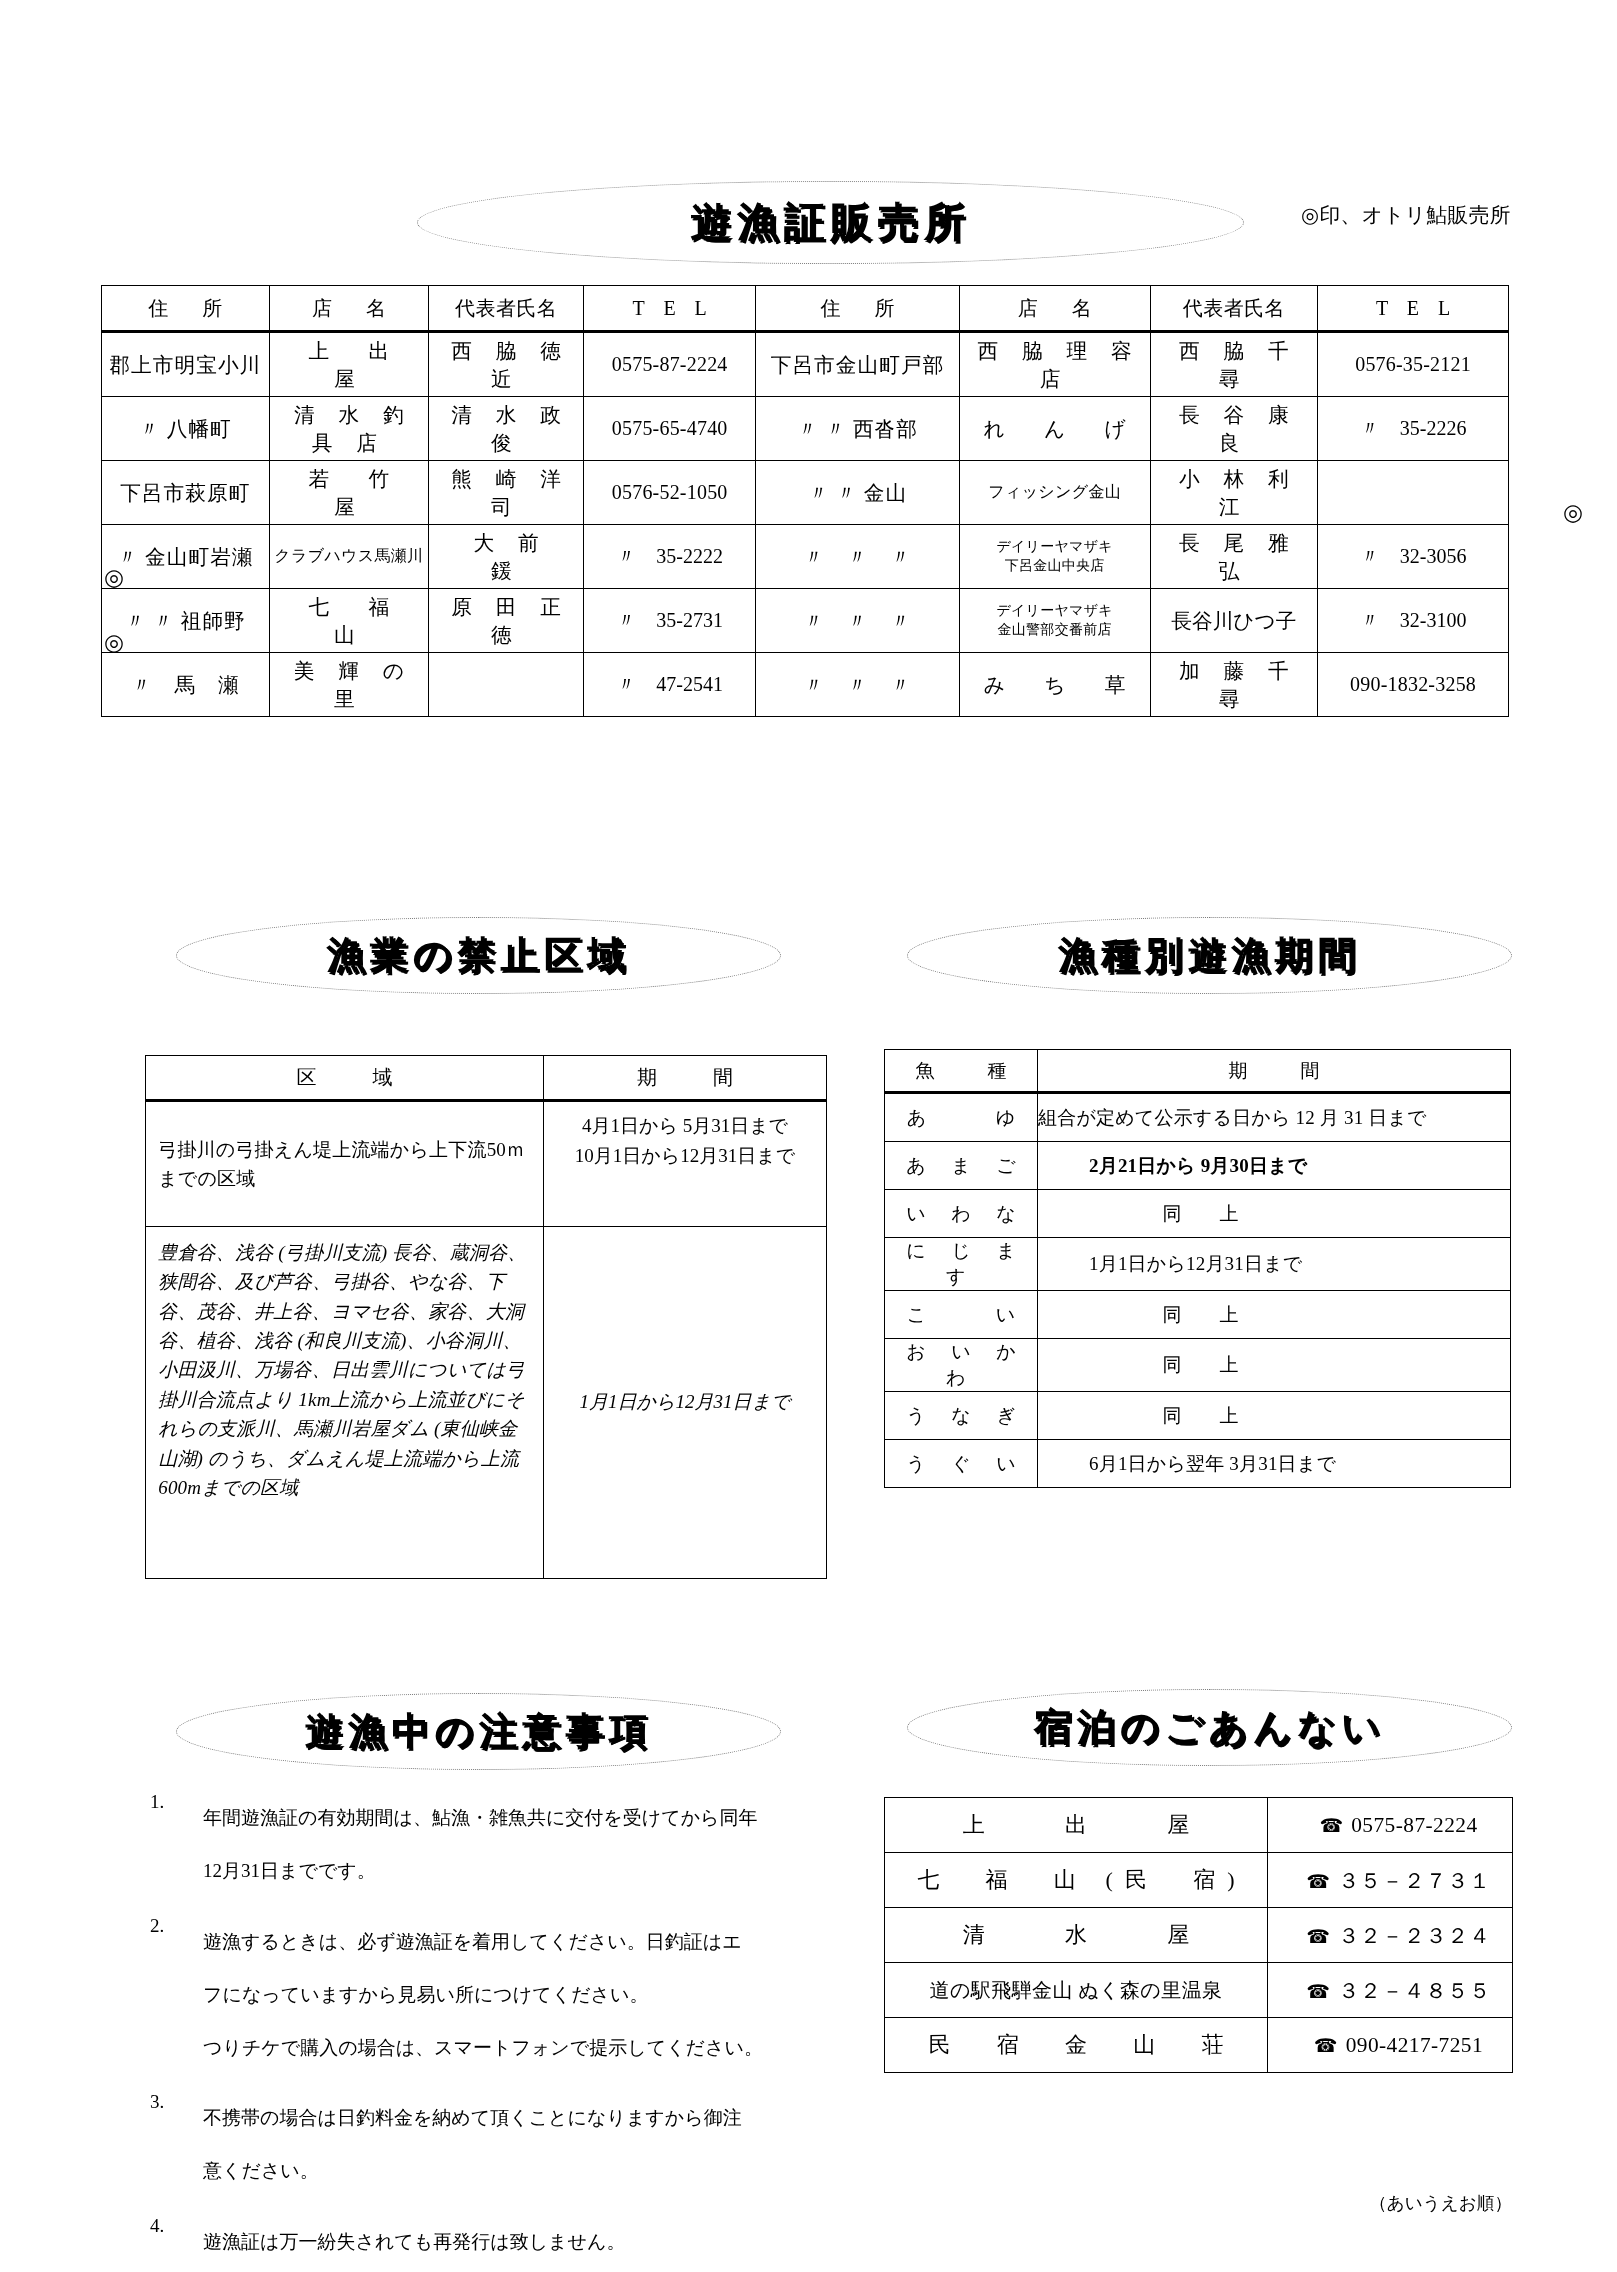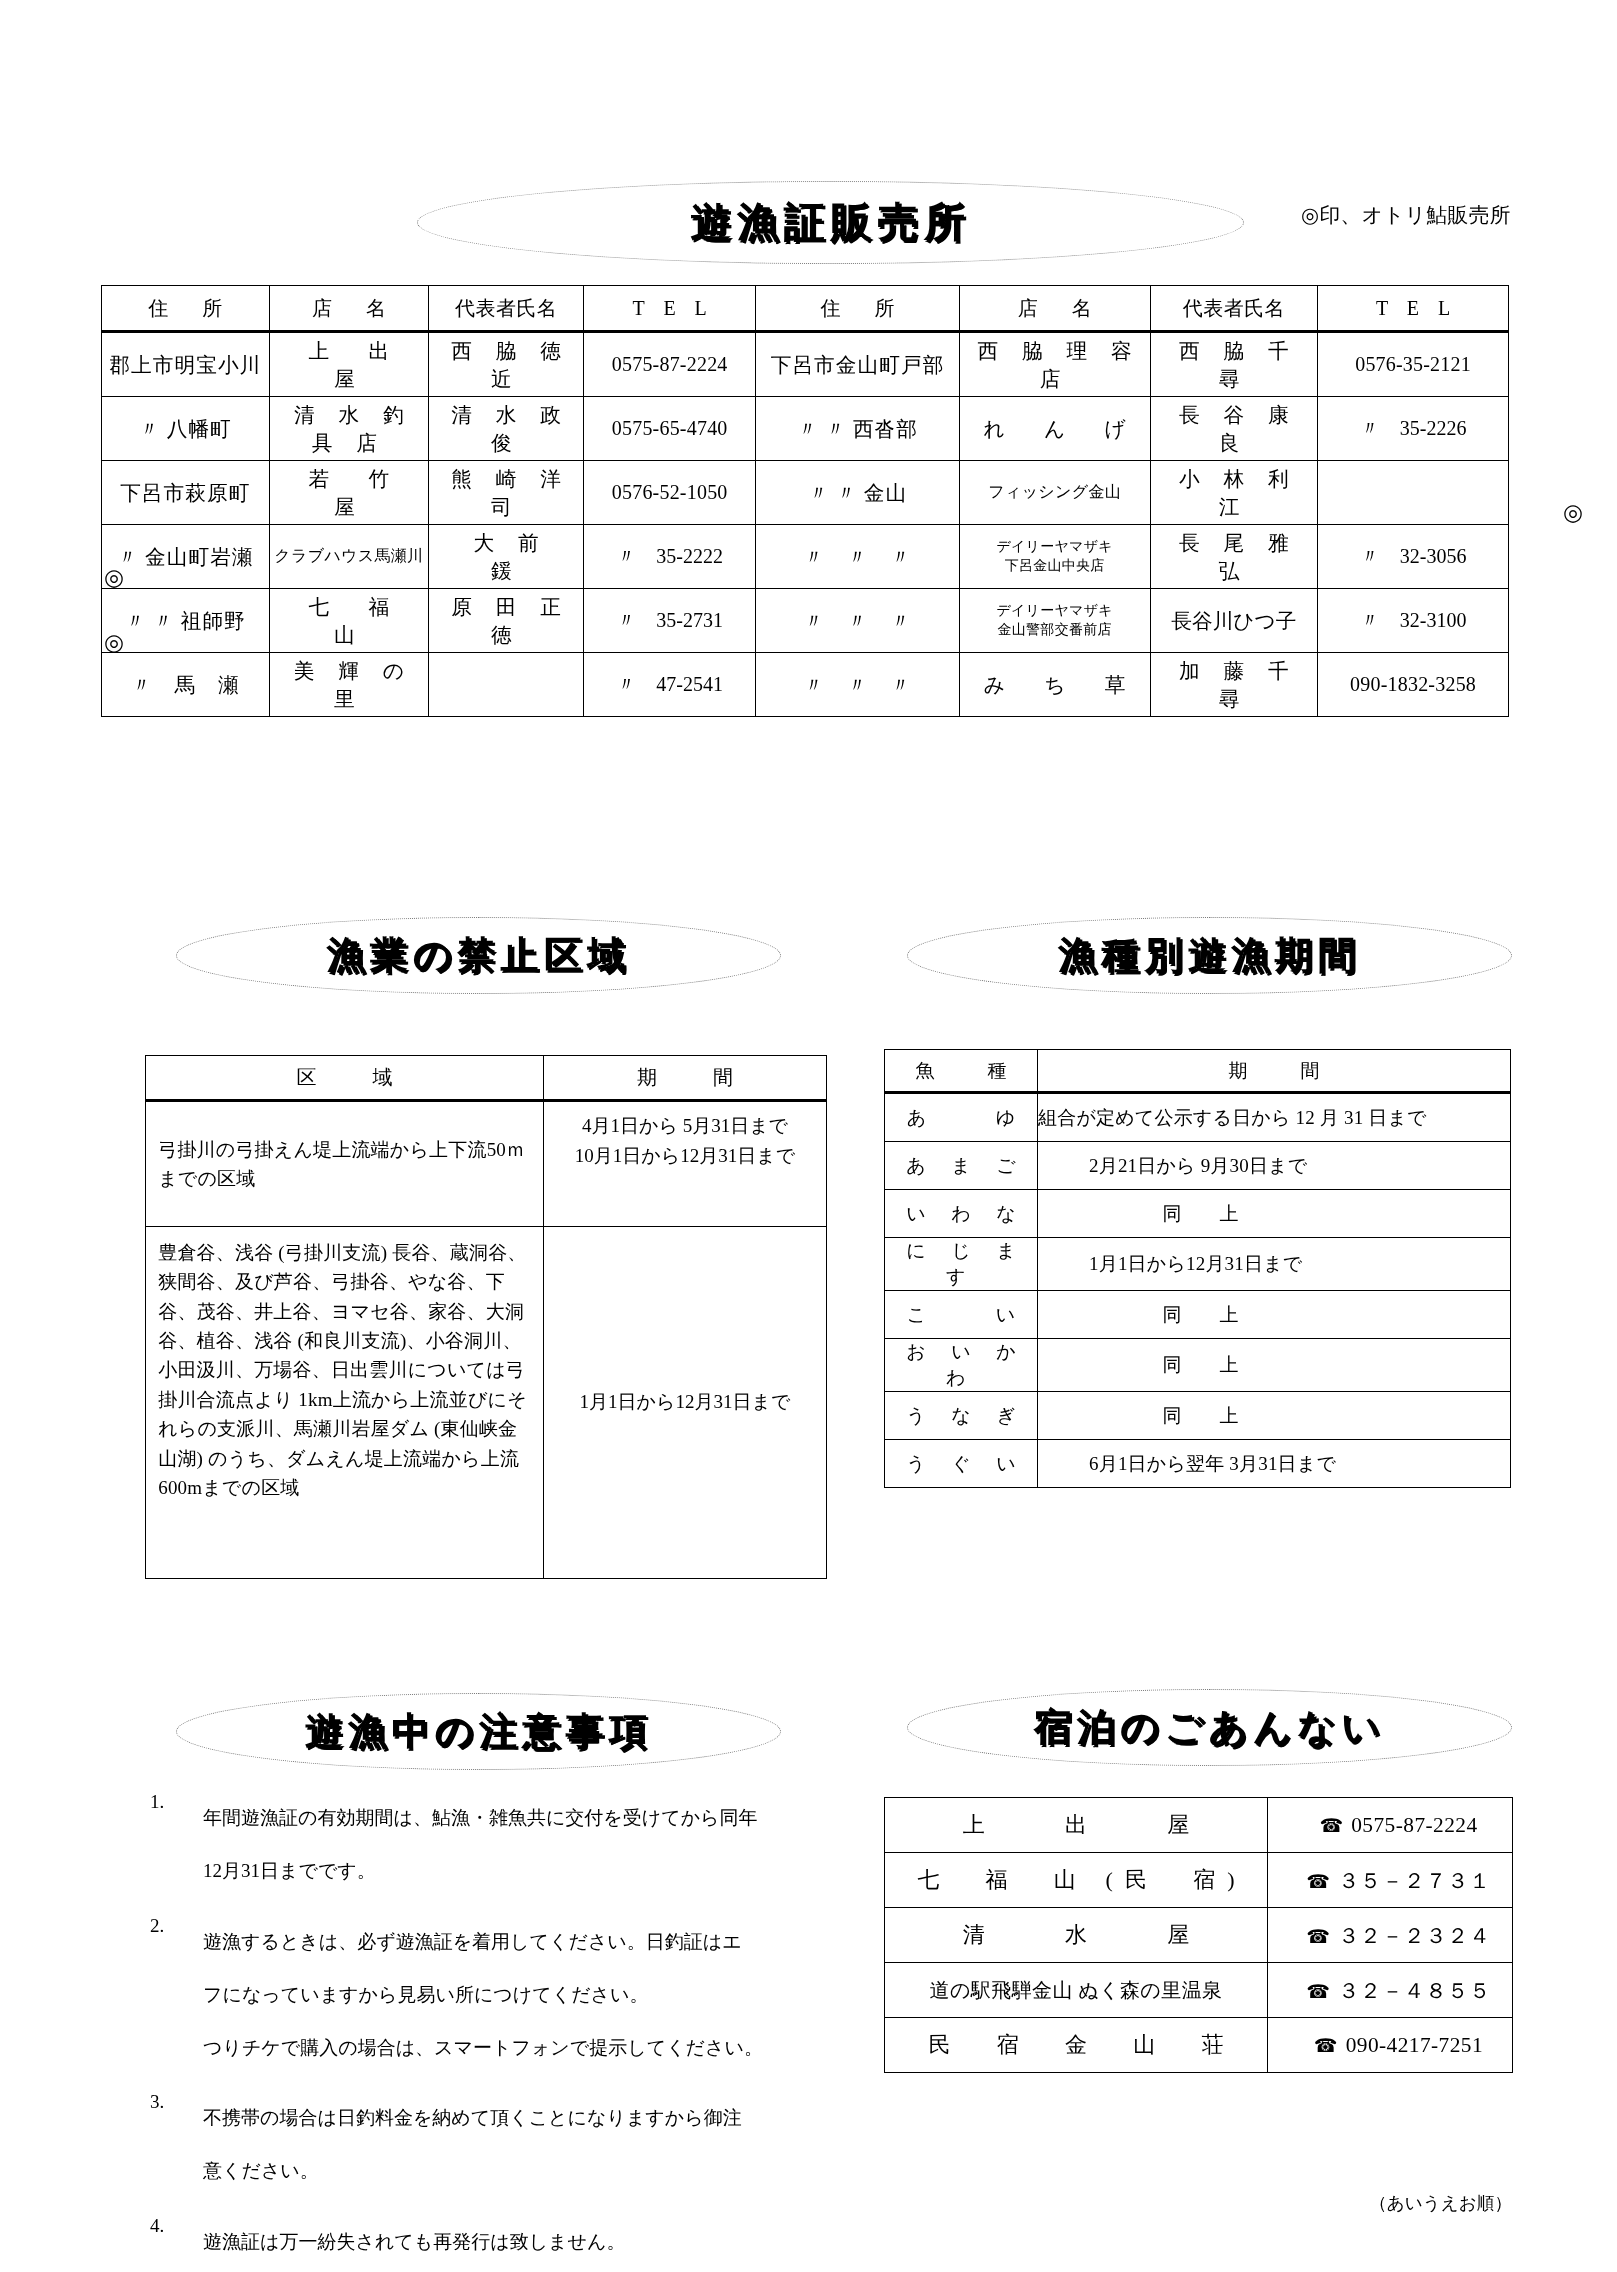--- a/index.html
+++ b/index.html
@@ -361,21 +361,21 @@
       <th>区　域</th>
       <th>期　間</th>
     </tr>
   </thead>
   <tbody>
     <tr style="height:126px;">
       <td class="region">弓掛川の弓掛えん堤上流端から上下流50ｍまでの区域</td>
       <td class="period" style="white-space:pre-line; vertical-align:top; padding-top:9px;">4月1日から 5月31日まで
 10月1日から12月31日まで</td>
     </tr>
-    <tr style="height:352px;">
+    <tr style="height:352px;font-style:italic;">
       <td class="region" style="vertical-align:top;">豊倉谷、浅谷 (弓掛川支流) 長谷、蔵洞谷、狭間谷、及び芦谷、弓掛谷、やな谷、下谷、茂谷、井上谷、ヨマセ谷、家谷、大洞谷、植谷、浅谷 (和良川支流)、小谷洞川、小田汲川、万場谷、日出雲川については弓掛川合流点より 1km上流から上流並びにそれらの支派川、馬瀬川岩屋ダム (東仙峡金山湖) のうち、ダムえん堤上流端から上流600mまでの区域</td>
       <td class="period">1月1日から12月31日まで</td>
     </tr>
   </tbody>
 </table>
 
 <div class="banner" style="left:907px; top:917px; width:605px; height:77px;">
   <span class="oval"></span>
   <span class="btxt" style="font-size:38px;">漁種別遊漁期間</span>
 </div>
@@ -391,21 +391,21 @@
       <th>期　間</th>
     </tr>
   </thead>
   <tbody>
     <tr>
       <td class="fish">あ　　ゆ</td>
       <td class="span">組合が定めて公示する日から 12 月 31 日まで</td>
     </tr>
     <tr>
       <td class="fish">あ ま ご</td>
-      <td class="span" style="text-align:left; padding-left:51px;">2月21日から 9月30日まで</td>
+      <td class="span" style="text-align:left; padding-left:51px;font-weight:bold;">2月21日から 9月30日まで</td>
     </tr>
     <tr>
       <td class="fish">い わ な</td>
       <td class="span same" style="text-align:left; padding-left:115px;">同　上</td>
     </tr>
     <tr>
       <td class="fish">に じ ま す</td>
       <td class="span" style="text-align:left; padding-left:51px;">1月1日から12月31日まで</td>
     </tr>
     <tr>

